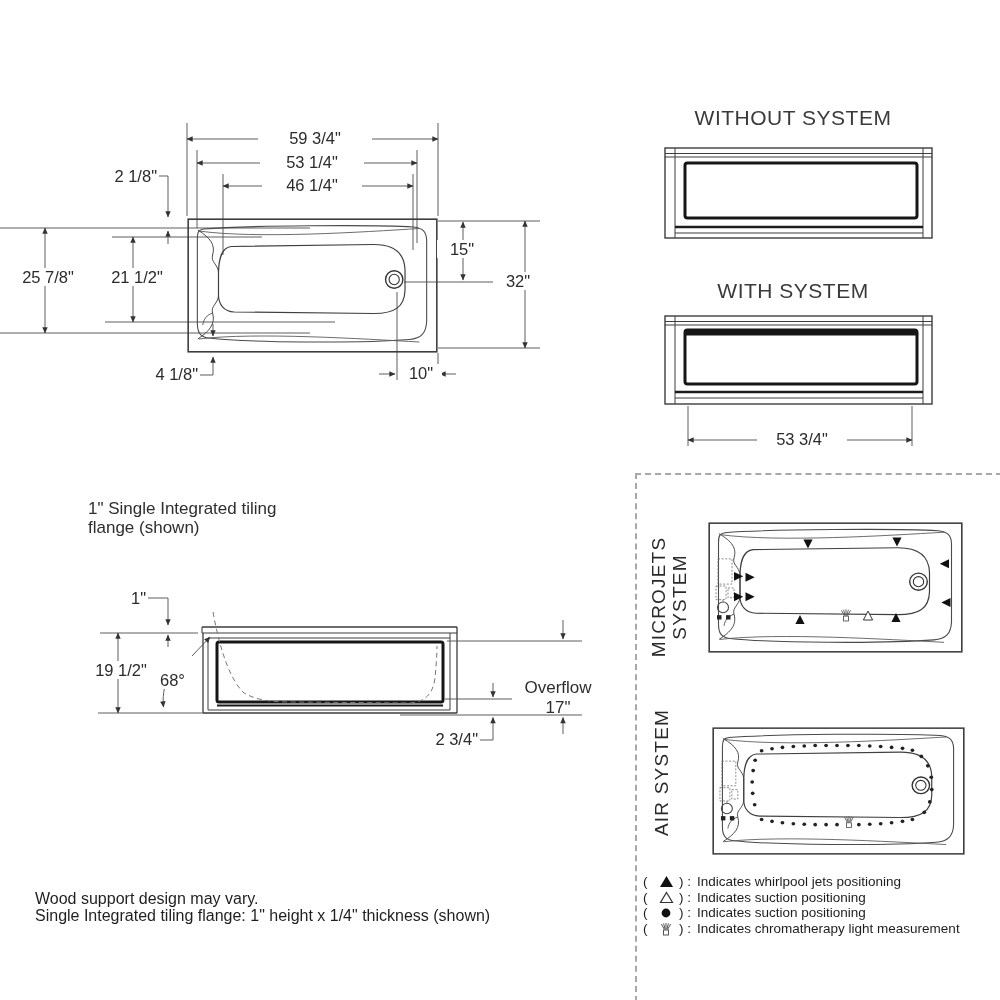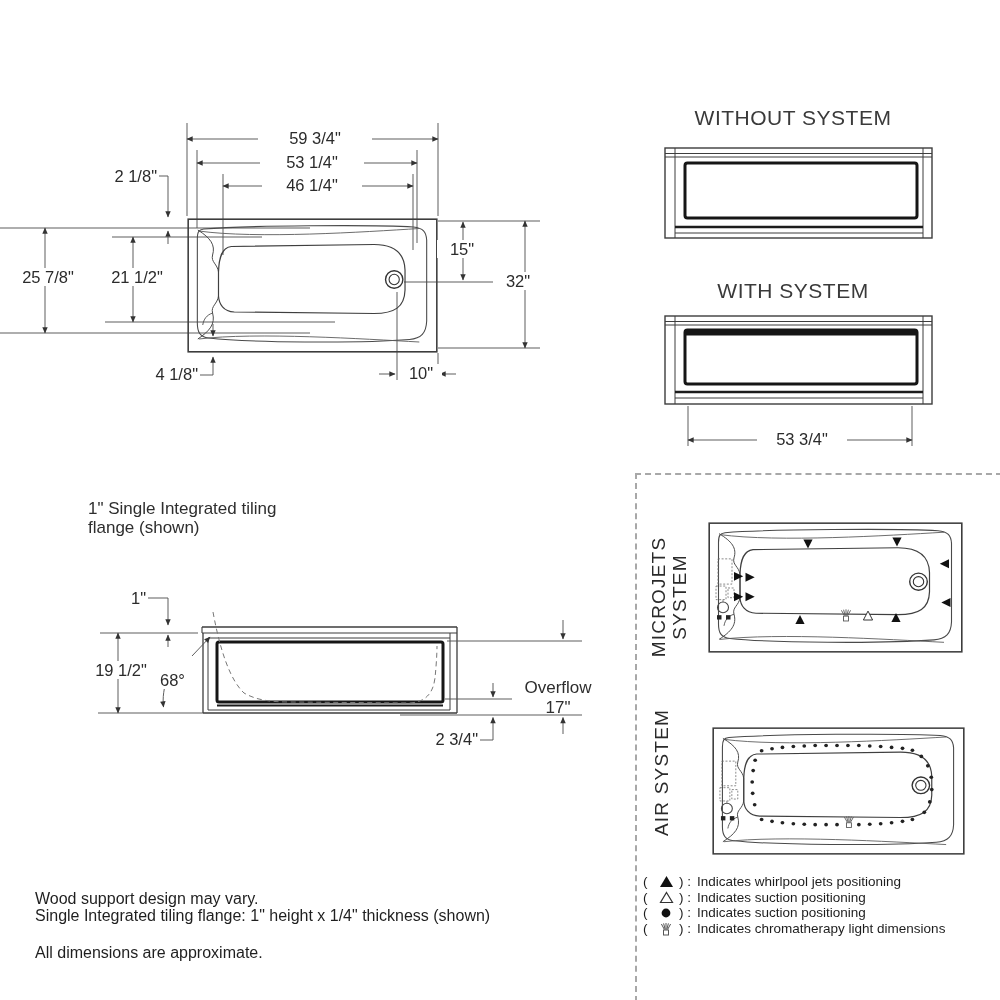--- a/index.html
+++ b/index.html
@@ -310,25 +310,24 @@
     </div>
     <div class="legrow">
       <span class="open">(</span>
       <span class="sym">
         <svg width="14" height="15" viewBox="0 0 14 15">
           <rect x="4.5" y="9" width="5" height="5" fill="#fff" stroke="#555" stroke-width="1"></rect>
           <path d="M7,8.5 L7,2 M5.4,8.5 L2.4,3 M8.6,8.5 L11.6,3 M6.2,8.5 L4.6,2.4 M7.8,8.5 L9.4,2.4" fill="none" stroke="#555" stroke-width="1"></path>
         </svg>
       </span>
       <span class="close">) :</span>
-      <span class="ltext">Indicates chromatherapy light dimensions</span>
+      <span class="ltext">Indicates chromatherapy light measurement</span>
     </div>
   </div>
 
   <div class="txt smallnote" style="left:35px;top:890px;">
     <div>Wood support design may vary.</div>
     <div>Single Integrated tiling flange: 1" height x 1/4" thickness (shown)</div>
   </div>
   <div class="txt smallnote" style="left:35px;top:944px;">
-    <div>All dimensions are approximate.</div>
   </div>
 
 </div>
 
 </body></html>

